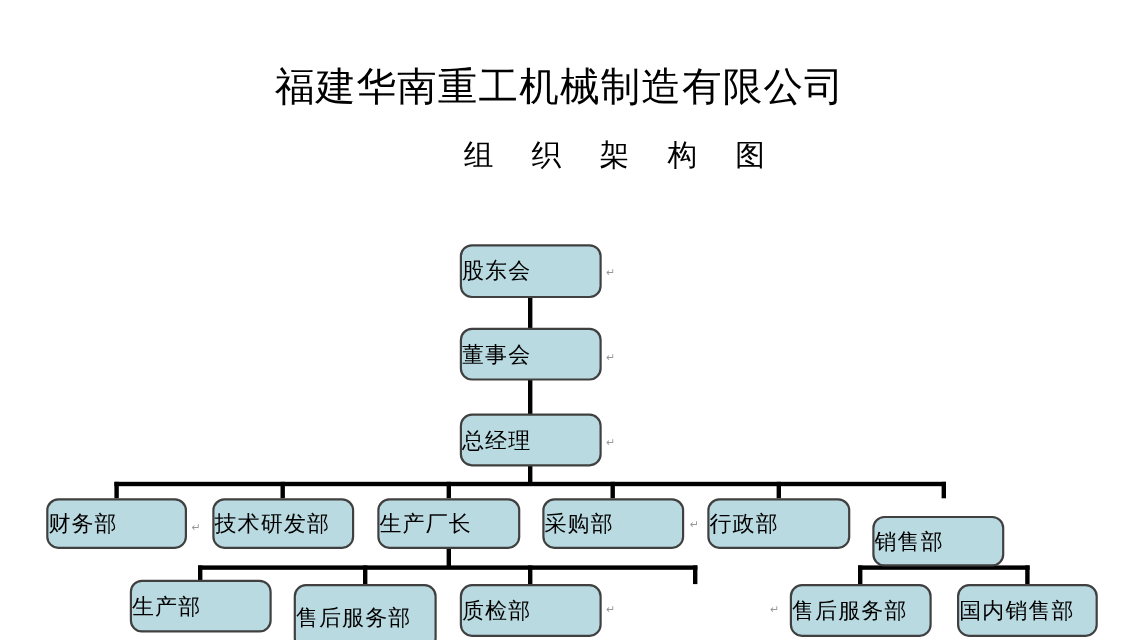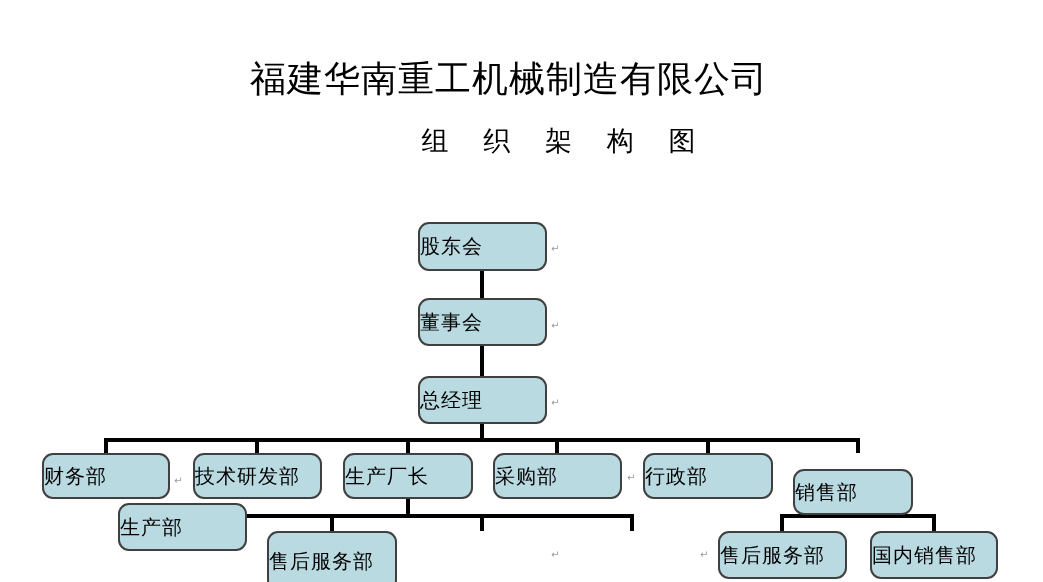--- a/index.html
+++ b/index.html
@@ -19,21 +19,21 @@
 
   .n-shareholders{left:418px;top:193px;width:129px;height:49px}
   .n-board{left:418px;top:269px;width:129px;height:48px}
   .n-gm{left:418px;top:347px;width:129px;height:48px}
   .n-finance{left:42px;top:424px;width:128px;height:46px}
   .n-rnd{left:193px;top:424px;width:129px;height:46px}
   .n-pd{left:343px;top:424px;width:130px;height:46px}
   .n-purchasing{left:493px;top:424px;width:129px;height:46px}
   .n-admin{left:643px;top:424px;width:130px;height:46px}
   .n-sales{left:793px;top:440px;width:120px;height:46px}
-  .n-production{left:118px;top:474px;width:129px;height:48px}
+  .n-production{left:118px;top:498px;width:129px;height:48px}
   .n-after-sales{left:267px;top:502px;width:130px;height:60px}
   .n-qc{left:418px;top:502px;width:129px;height:48px}
   .n-materials{left:568px;top:502px;width:129px;height:48px}
   .n-intl{left:718px;top:502px;width:129px;height:48px}
   .n-domestic{left:870px;top:502px;width:128px;height:48px}
 
   .line{position:absolute;background:#000000;}
   .l-v1{left:480px;top:241px;width:4px;height:29px}
   .l-v2{left:480px;top:316px;width:4px;height:32px}
   .l-v3{left:480px;top:394px;width:4px;height:17px}
@@ -122,20 +122,23 @@
   <div class="node n-sales">
     <span>销售部</span>
   </div>
 
   <div class="node n-production">
     <span>生产部</span>
   </div>
   <div class="node n-after-sales">
     <span>售后服务部</span>
   </div>
+  <div class="node n-qc">
+    <span>质检部</span>
+  </div>
   <div class="node n-intl">
     <span>售后服务部</span>
   </div>
   <div class="node n-domestic">
     <span>国内销售部</span>
   </div>
 
   <span class="mark m1">↵</span>
   <span class="mark m2">↵</span>
   <span class="mark m3">↵</span>

